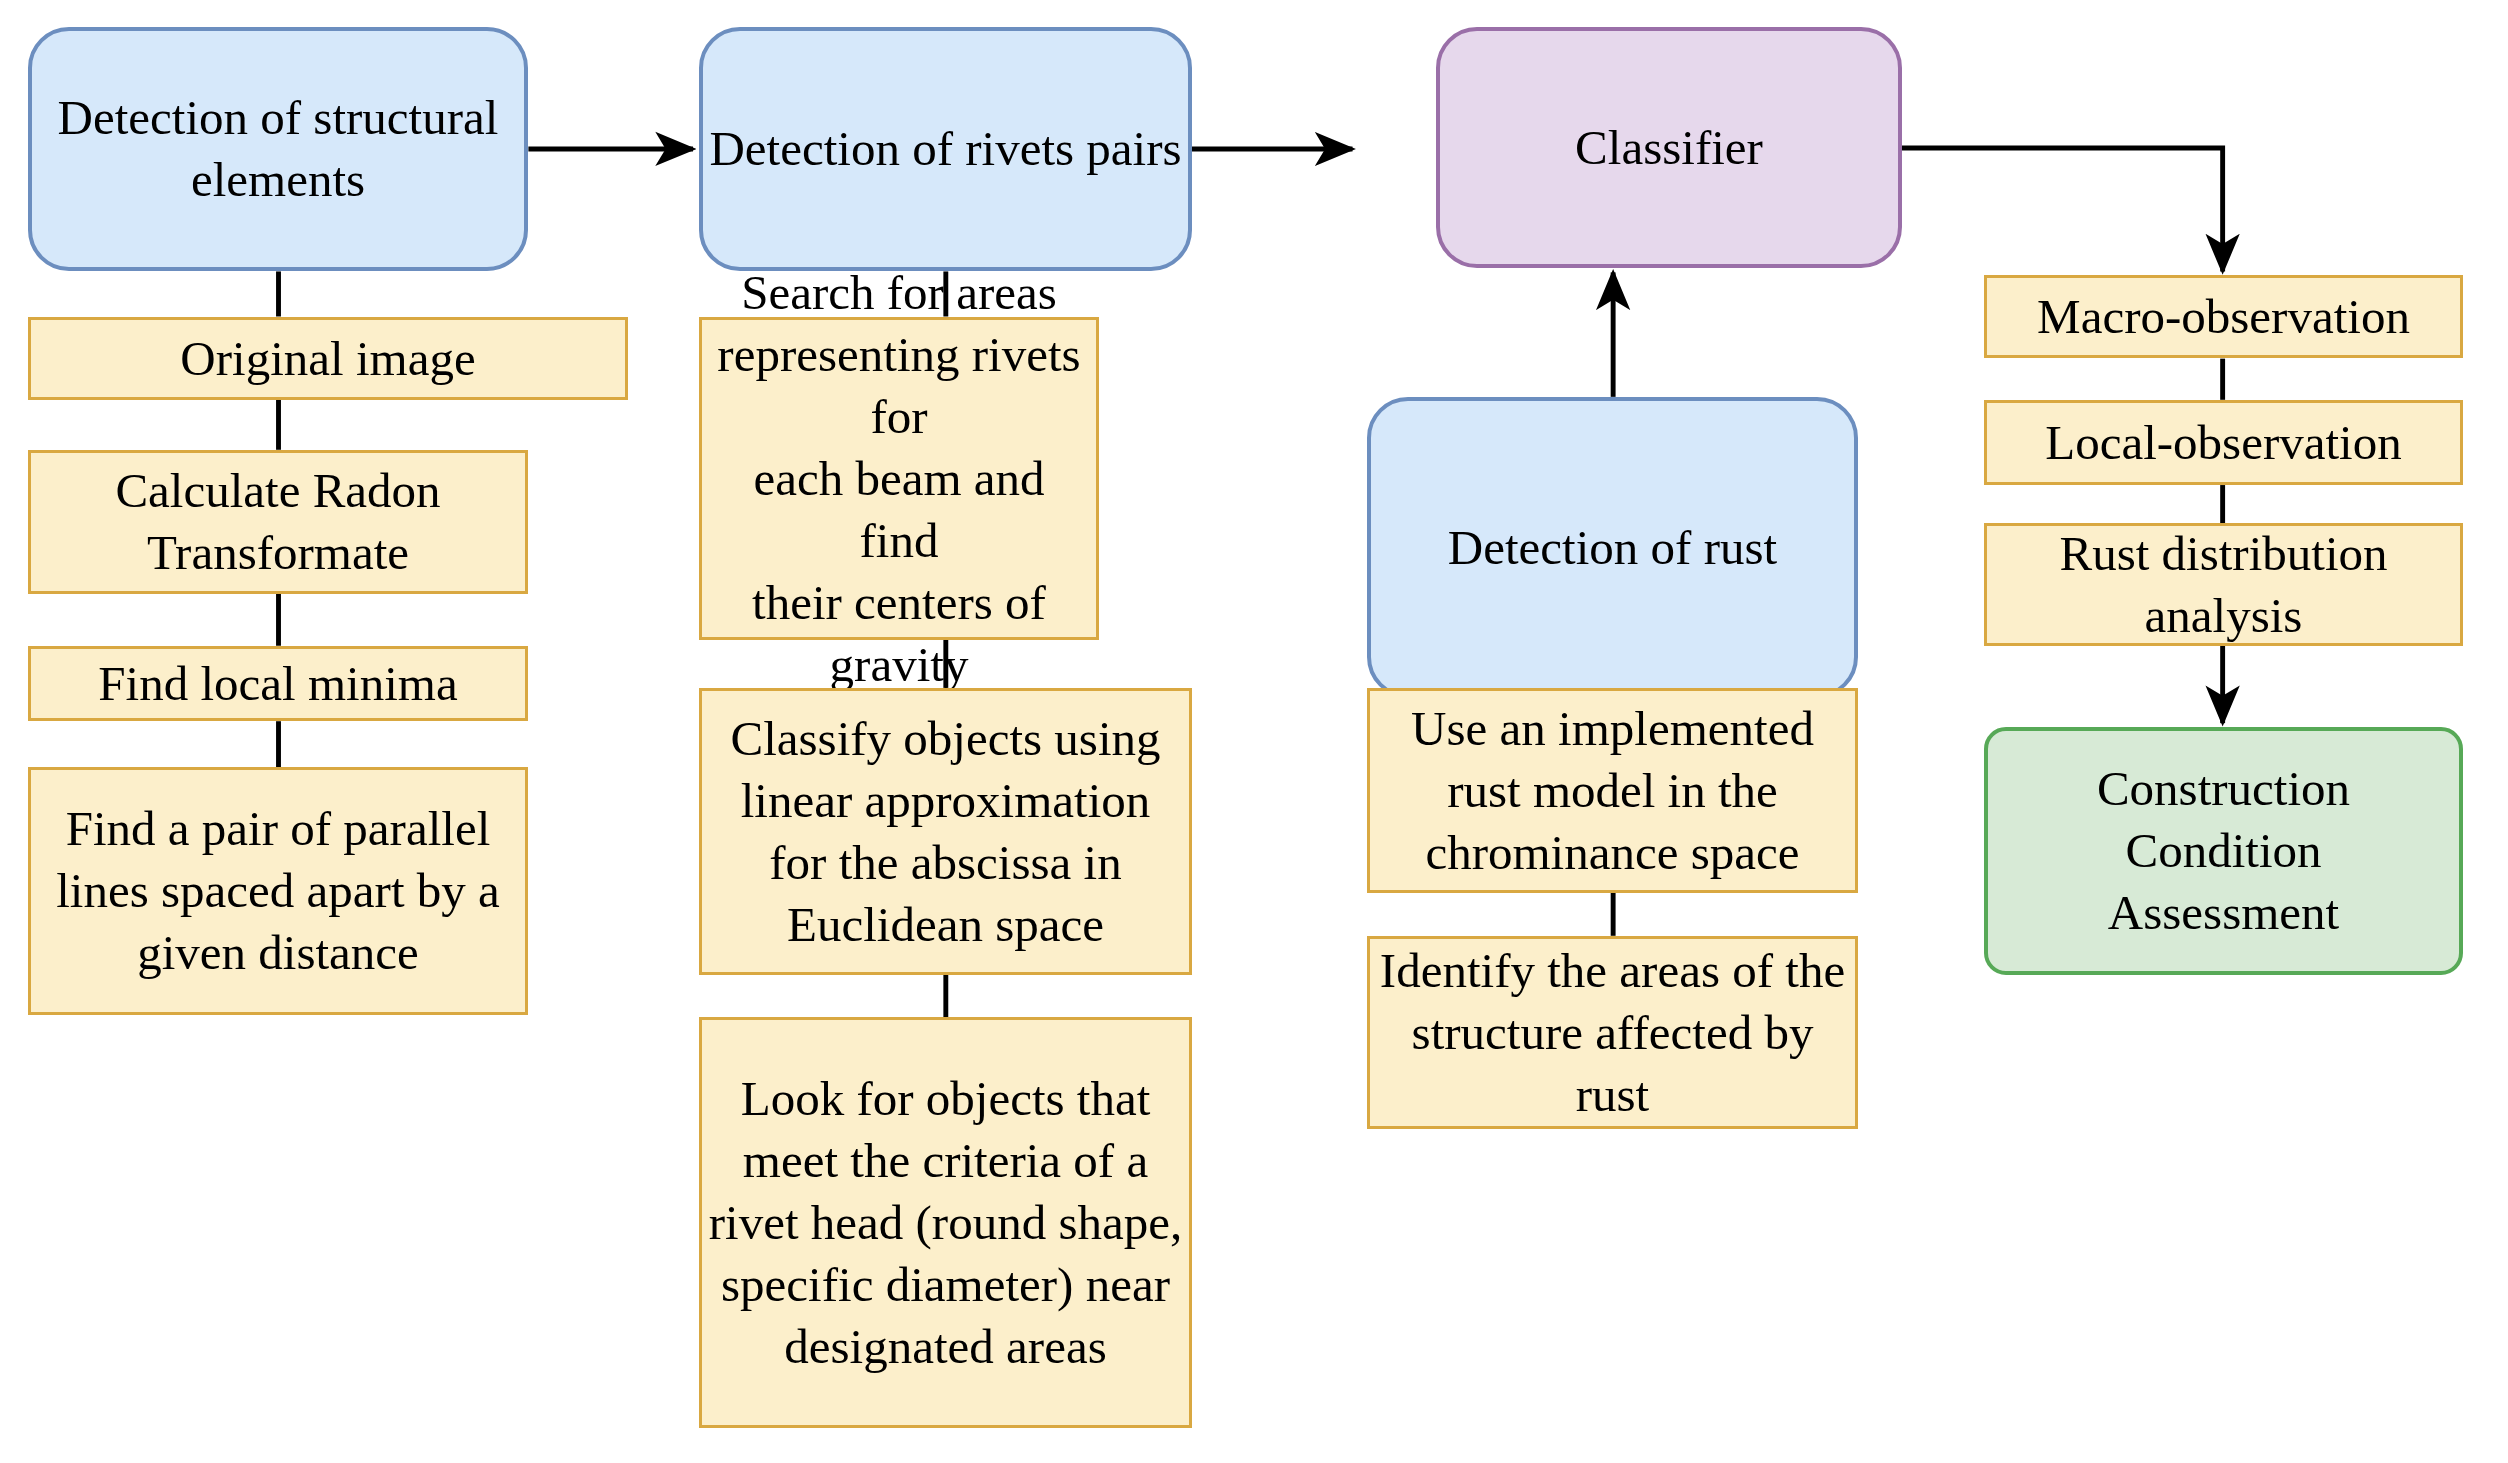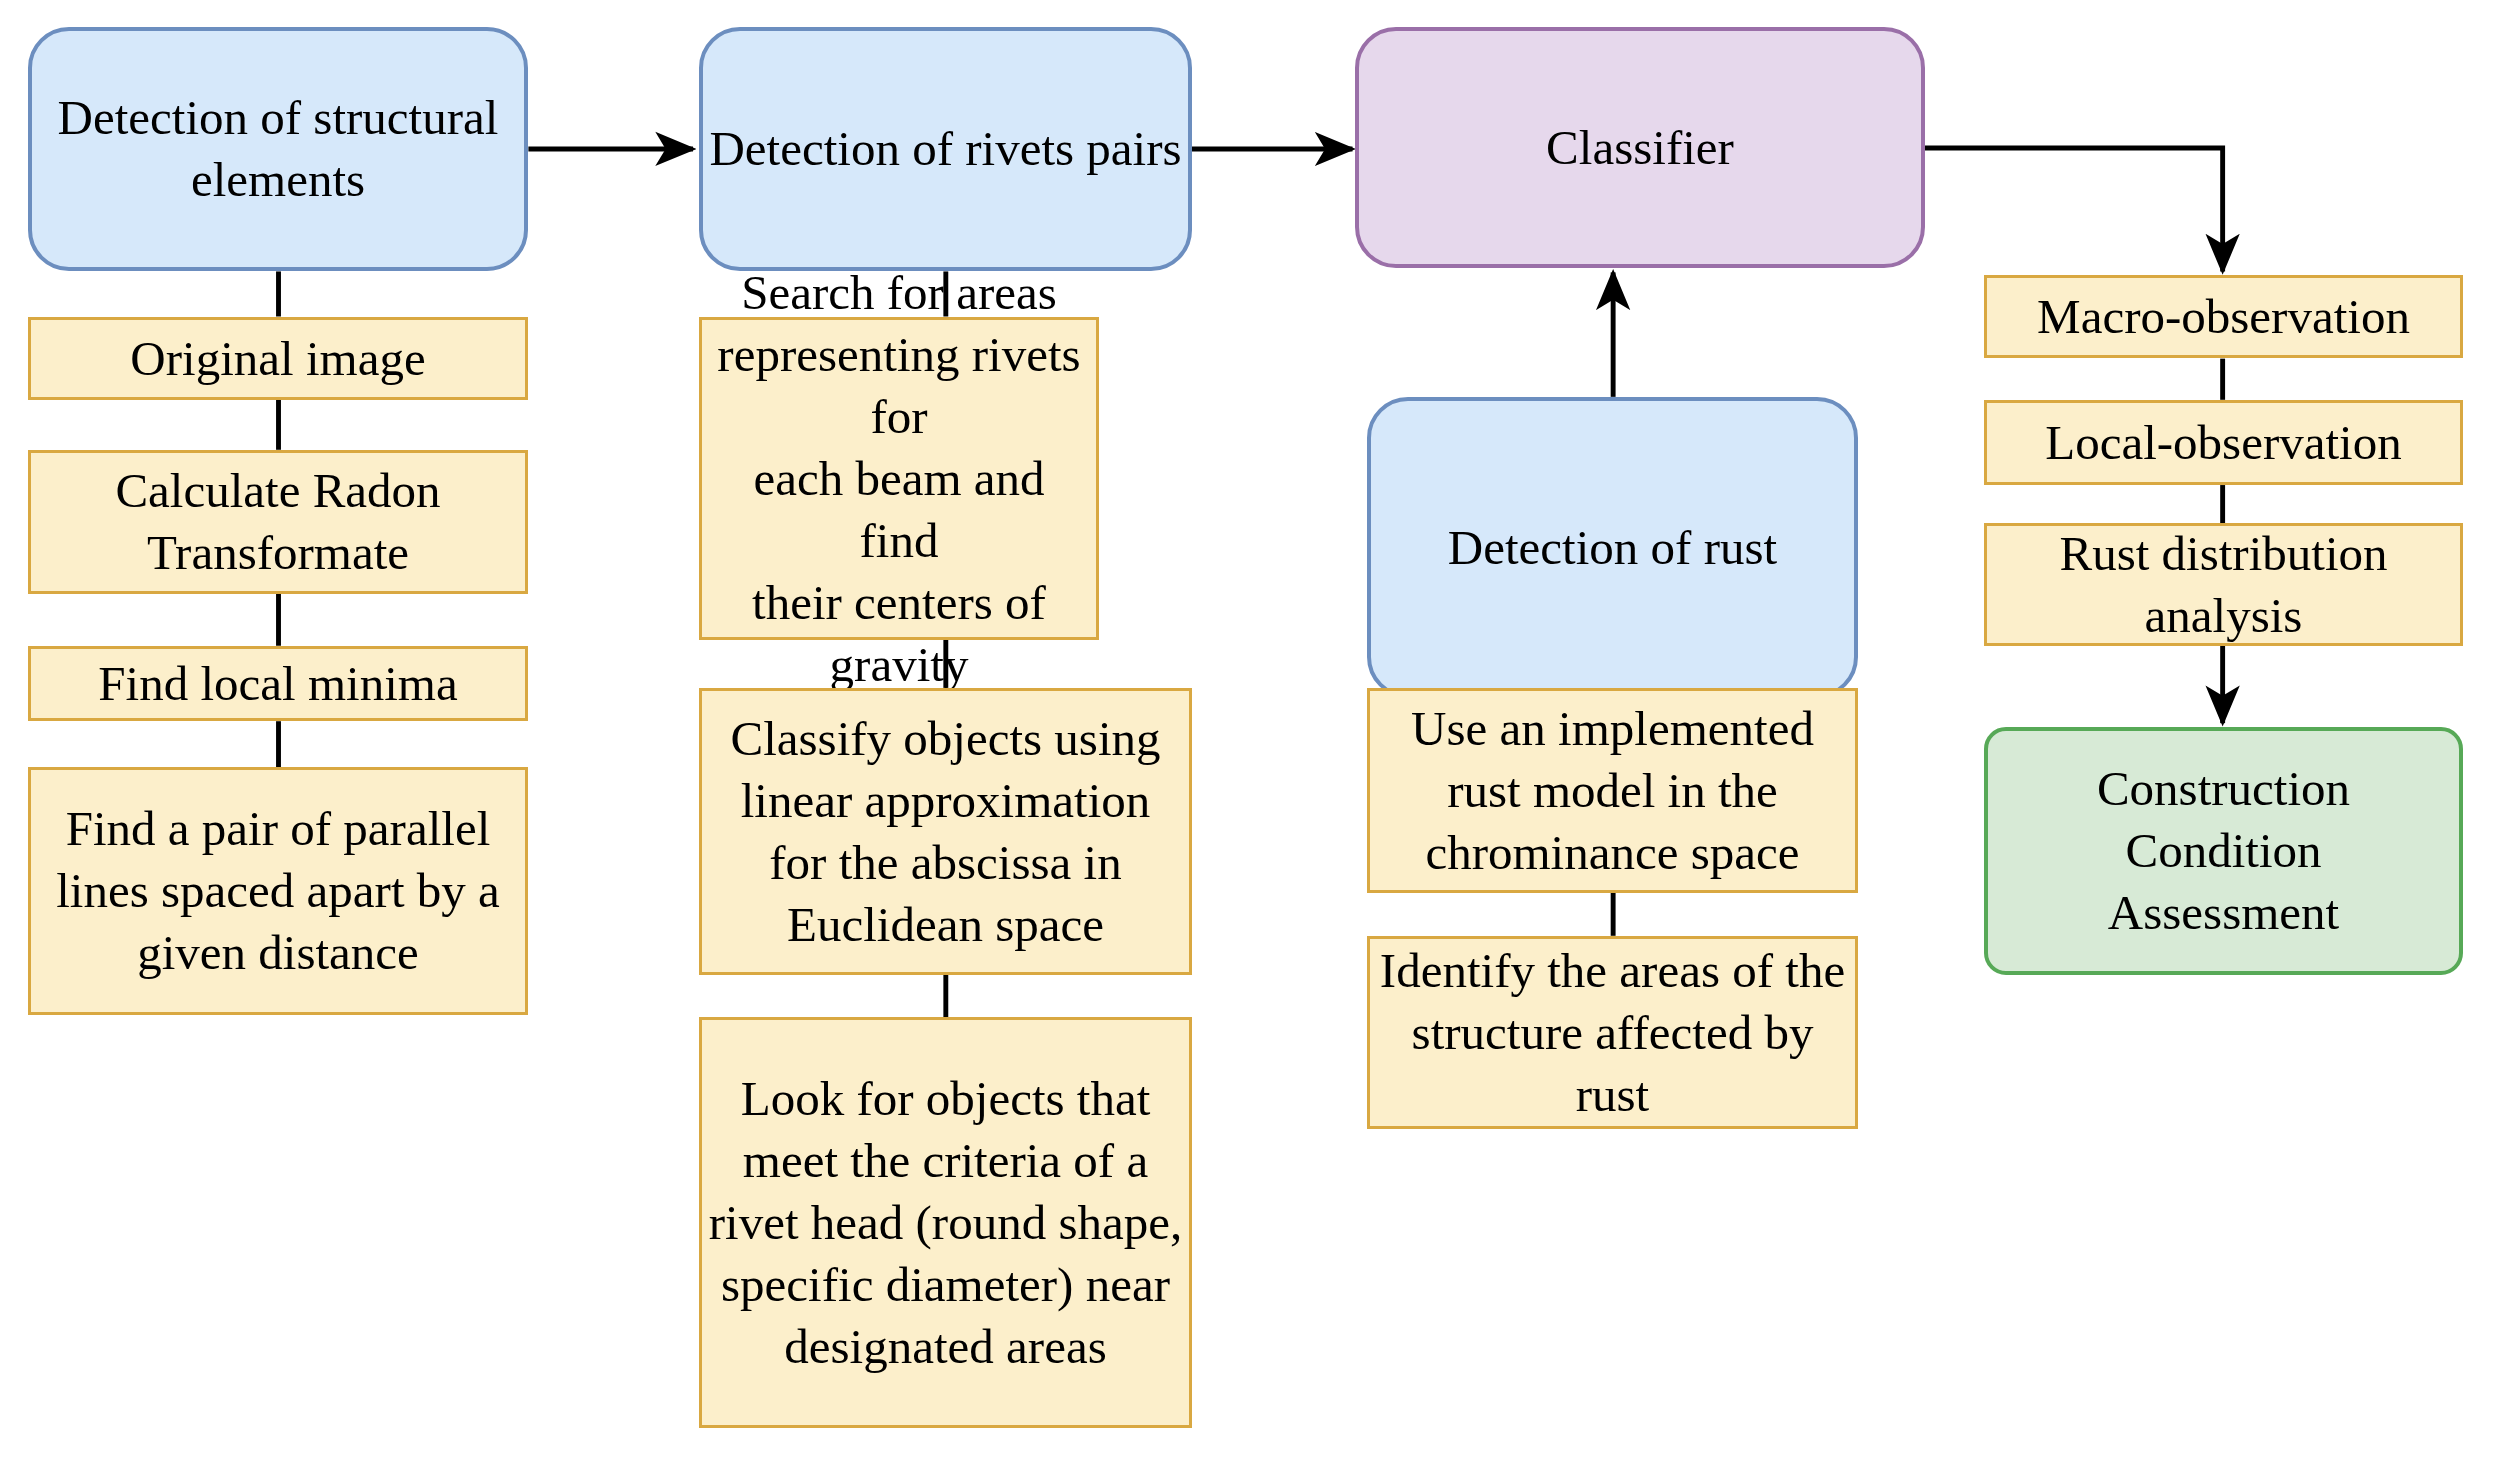--- a/index.html
+++ b/index.html
@@ -63,21 +63,21 @@
     <path d="M1646,911 L1646,955"></path>
     <path d="M2268,366 L2268,408"></path>
     <path d="M2268,495 L2268,534"></path>
     <path d="M2268,659 L2268,738" marker-end="url(#arrowhead)"></path>
   </svg>
 
   <div class="node rounded blue" style="left:28px;top:27.4px;width:500px;height:244px">
     <span class="label">Detection of structural
 elements</span>
   </div>
-  <div class="node rect yellow" style="left:28px;top:317px;width:500px;height:83px">
+  <div class="node rect yellow" style="left:28px;top:317px;width:600px;height:83px">
     <span class="label">Original image</span>
   </div>
   <div class="node rect yellow" style="left:28px;top:450px;width:500px;height:144px">
     <span class="label">Calculate Radon
 Transformate</span>
   </div>
   <div class="node rect yellow" style="left:28px;top:646px;width:500px;height:75px">
     <span class="label">Find local minima</span>
   </div>
   <div class="node rect yellow" style="left:28px;top:767px;width:500px;height:248px">
@@ -102,21 +102,21 @@
 Euclidean space</span>
   </div>
   <div class="node rect yellow" style="left:699px;top:1017px;width:493px;height:411px">
     <span class="label">Look for objects that
 meet the criteria of a
 rivet head (round shape,
 specific diameter) near
 designated areas</span>
   </div>
 
-  <div class="node rounded purple" style="left:1355px;top:27.4px;width:570px;height:241px">
+  <div class="node rounded purple" style="left:1436px;top:27.4px;width:466px;height:241px">
     <span class="label">Classifier</span>
   </div>
   <div class="node rounded blue" style="left:1367px;top:397px;width:491px;height:301px">
     <span class="label">Detection of rust</span>
   </div>
   <div class="node rect yellow" style="left:1367px;top:688px;width:491px;height:205px">
     <span class="label">Use an implemented
 rust model in the
 chrominance space</span>
   </div>

